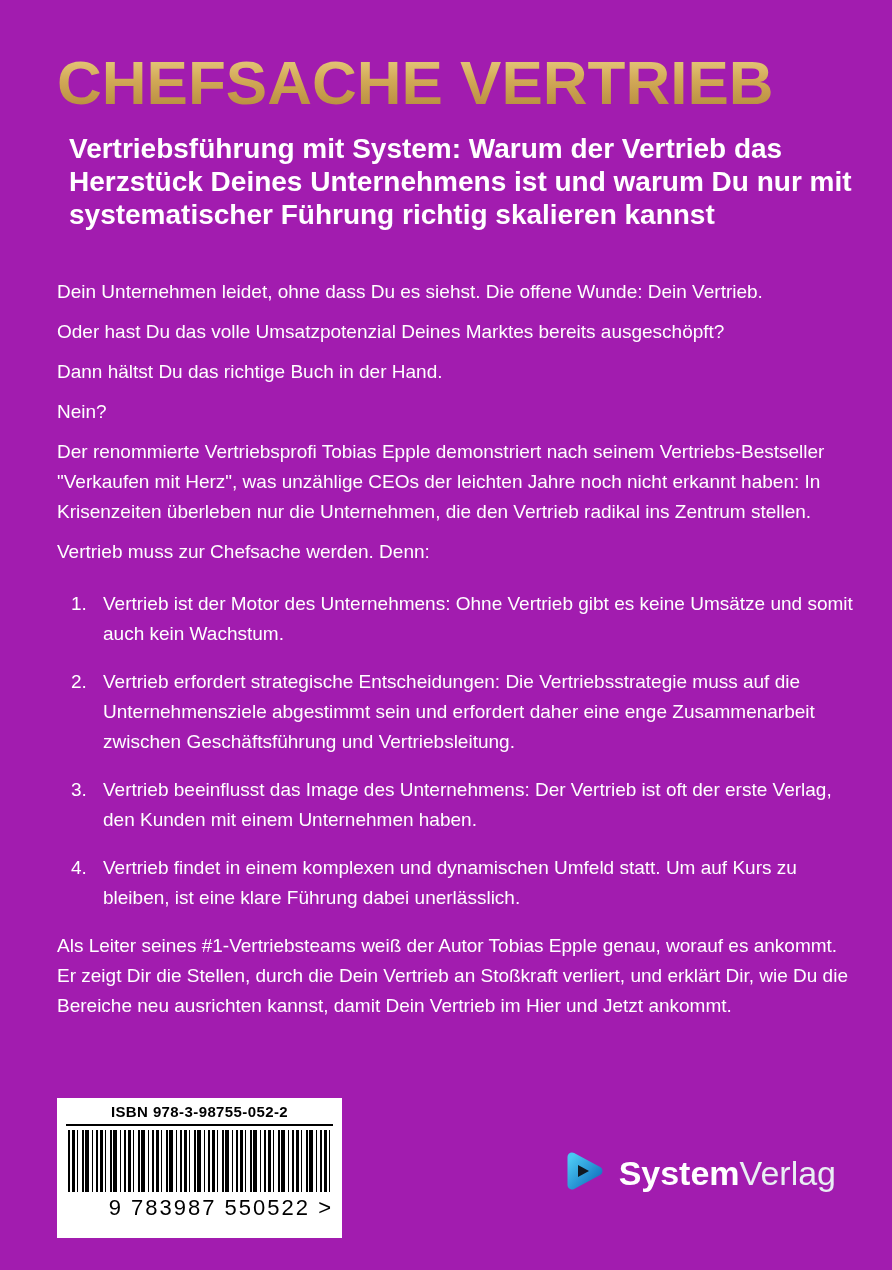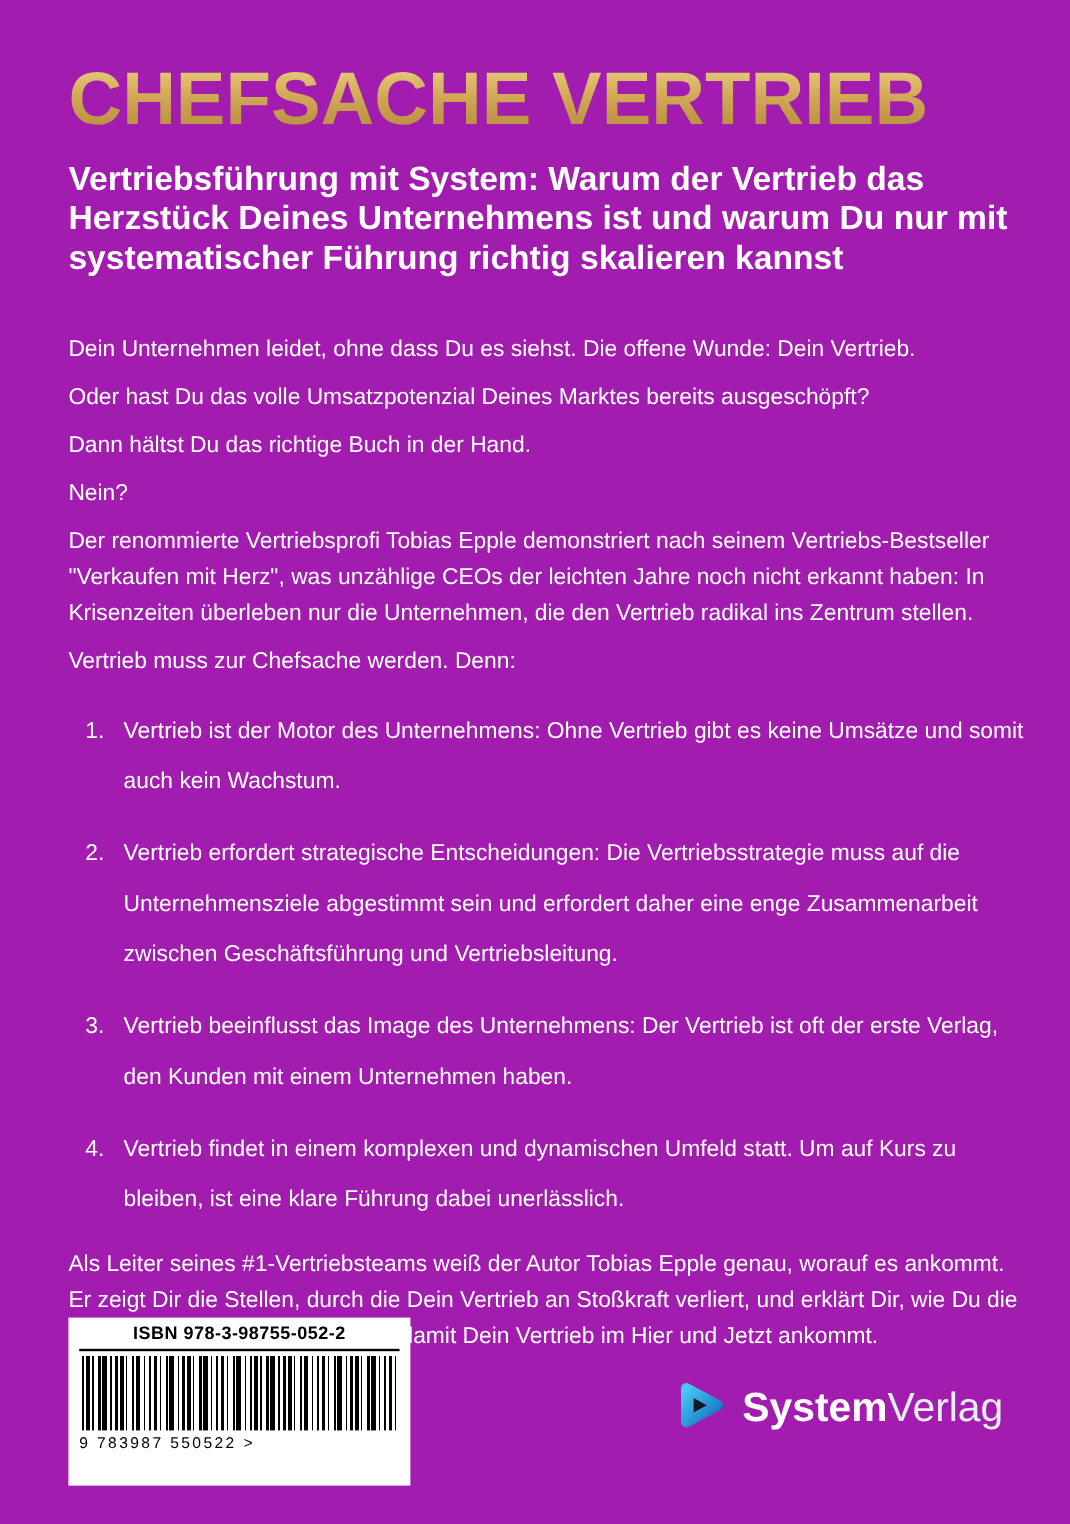--- a/index.html
+++ b/index.html
@@ -25,41 +25,41 @@
     background:linear-gradient(180deg,#ecd084 0%,#d2a957 45%,#b3873a 100%);
     -webkit-background-clip:text;
     background-clip:text;
     color:transparent;
     margin:0 0 18px 0;
   }
   .subtitle{
     font-size:28px;
     font-weight:700;
     line-height:33px;
-    margin:0 0 46px 0;
+    margin:0 0 46px 12px;
     color:#ffffff;
   }
   .body-copy p{
     font-size:19px;
     font-weight:400;
     line-height:30px;
     margin:3px 0 10px 0;
   }
   ol.reasons{
     list-style:none;
     counter-reset:reason;
     margin:22px 0 0 0;
     padding:0;
   }
   ol.reasons li{
     counter-increment:reason;
     position:relative;
     padding-left:46px;
     font-size:19px;
-    line-height:42px;
+    line-height:30px;
     margin:0 0 18px 0;
   }
   ol.reasons li::before{
     content:counter(reason) ".";
     position:absolute;
     left:14px;
     top:0;
   }
   .closing{
     font-size:19px;
@@ -94,24 +94,24 @@
     background:
       repeating-linear-gradient(90deg,
         #000 0 2px, #fff 2px 4px,
         #000 4px 7px, #fff 7px 9px,
         #000 9px 10px, #fff 10px 14px,
         #000 14px 16px, #fff 16px 17px,
         #000 17px 21px, #fff 21px 24px,
         #000 24px 25px, #fff 25px 28px);
   }
   .isbn-digits{
-    font-size:13px;
+    font-size:22px;
     font-weight:500;
     letter-spacing:2px;
-    text-align:left;
+    text-align:right;
     margin-top:3px;
     white-space:nowrap;
   }
   
   .publisher{
     position:absolute;
     right:56px;top:1148px;
     display:flex;
     align-items:center;
     gap:12px;

